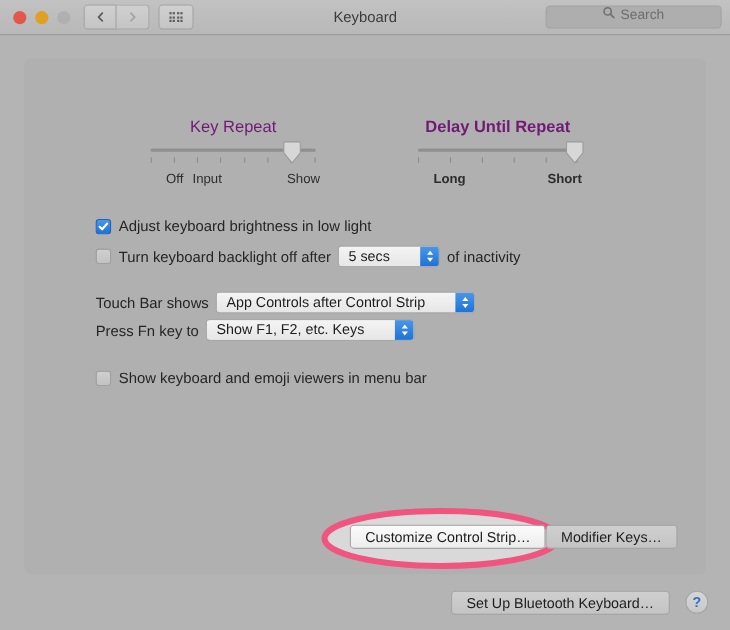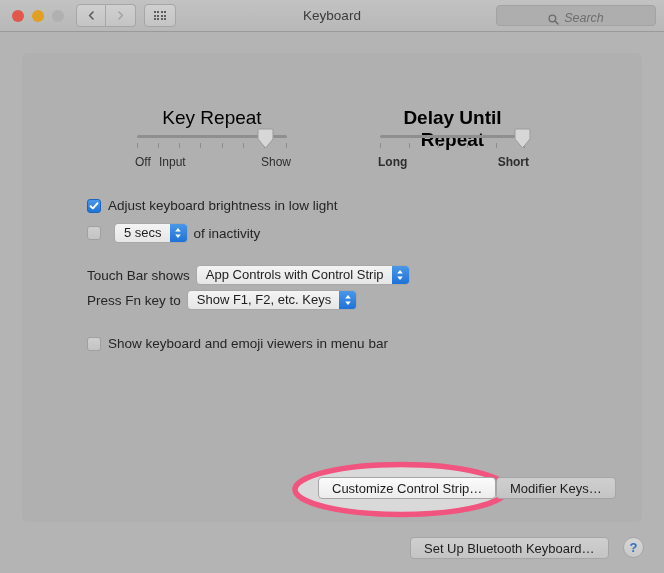--- a/index.html
+++ b/index.html
@@ -89,24 +89,23 @@
 
   .searchfield {
     position: absolute;
     top: 5px; right: 8px;
     width: 160px; height: 21px;
     background: #aeaeae;
     border: 1px solid #a2a2a2;
     border-radius: 4px;
     box-sizing: border-box;
     display: flex;
-    align-items: flex-end;
+    align-items: flex-start;
     justify-content: center;
     gap: 5px;
-    font-style: italic;
   }
   .searchfield .sicon { width: 11px; height: 11px; display:block; }
   .searchfield .sicon circle { fill:none; stroke:#6e6e6e; stroke-width:1.4; }
   .searchfield .sicon line { stroke:#6e6e6e; stroke-width:1.5; stroke-linecap:round; }
   .searchfield .splace { font-size: 12.5px; color: #6e6e6e; }
 
   
   .tabbar {
     position: absolute;
     top: 58px; left: 132px;
@@ -140,22 +139,22 @@
     position: absolute;
     top: 53px; left: 22px;
     width: 620px; height: 469px;
     background: #b0b0b0;
     border-radius: 6px;
   }
 
   
   .slider-block { position: absolute; }
   .slider-title {
-    font-size: 19px;
-    color: #000000;
+    font-size: 15px;
+    color: #701a75;
     text-align: center;
     width: 100%;
     position: absolute;
     top: 0; left: 0;
   }
   .track {
     position: absolute;
     top: 28px; left: 0;
     height: 3px;
     border-radius: 2px;
@@ -180,21 +179,21 @@
     margin-left: -8.5px;
   }
   .thumb svg { display: block; width: 17px; height: 21px; }
   .endlabels {
     position: absolute;
     top: 48px; left: 0;
     width: 100%;
     font-size: 12px;
     color: #2d2d2d;
   }
-  .endlabels span { position: absolute; white-space: nowrap; }
+  .endlabels span { position: absolute; white-space: nowrap; margin-left: 16px; }
 
   
   .row {
     position: absolute;
     display: flex;
     align-items: center;
     font-size: 13.5px;
     color: #252525;
     white-space: nowrap;
   }
@@ -223,20 +222,21 @@
     display: inline-flex;
     align-items: flex-end;
     height: 20px;
     background: linear-gradient(to bottom,#f4f4f4,#e6e6e6);
     border: 1px solid #a8a8a8;
     border-radius: 4px;
     box-sizing: border-box;
     overflow: hidden;
     margin: 0 6px;
     flex: none;
+    gap: 20px;
   }
   .popup .ptext {
     padding: 0 8px 0 9px;
     font-size: 13px;
     color: #1d1d1d;
     line-height: 18px;
   }
   .popup .parrow {
     width: 17px; height: 18px;
     background: linear-gradient(to bottom,#4a97e8,#1f72d6);
@@ -405,36 +405,37 @@
   <span class="cbox on">
     <svg viewBox="0 0 10 10">
       <path d="M1.6 5.2 L3.9 7.4 L8.4 2.3"></path>
     </svg>
   </span>
   <span>Adjust keyboard brightness in low light</span>
 </div>
 
 <div class="row" style="left:87px; top:223px;">
   <span class="cbox off"></span>
+  <span>Turn keyboard backlight off after</span>
   <span class="popup">
     <span class="ptext">5 secs</span>
     <span class="parrow">
       <svg viewBox="0 0 8 12">
         <path d="M4 1 L6.8 4.6 L1.2 4.6 Z"></path>
         <path d="M4 11 L1.2 7.4 L6.8 7.4 Z"></path>
       </svg>
     </span>
   </span>
   <span>of inactivity</span>
 </div>
 
 <div class="row" style="left:87px; top:265px;">
   <span>Touch Bar shows</span>
   <span class="popup">
-    <span class="ptext">App Controls with Control Strip</span>
+    <span class="ptext">App Controls after Control Strip</span>
     <span class="parrow">
       <svg viewBox="0 0 8 12">
         <path d="M4 1 L6.8 4.6 L1.2 4.6 Z"></path>
         <path d="M4 11 L1.2 7.4 L6.8 7.4 Z"></path>
       </svg>
     </span>
   </span>
 </div>
 
 <div class="row" style="left:87px; top:290px;">

